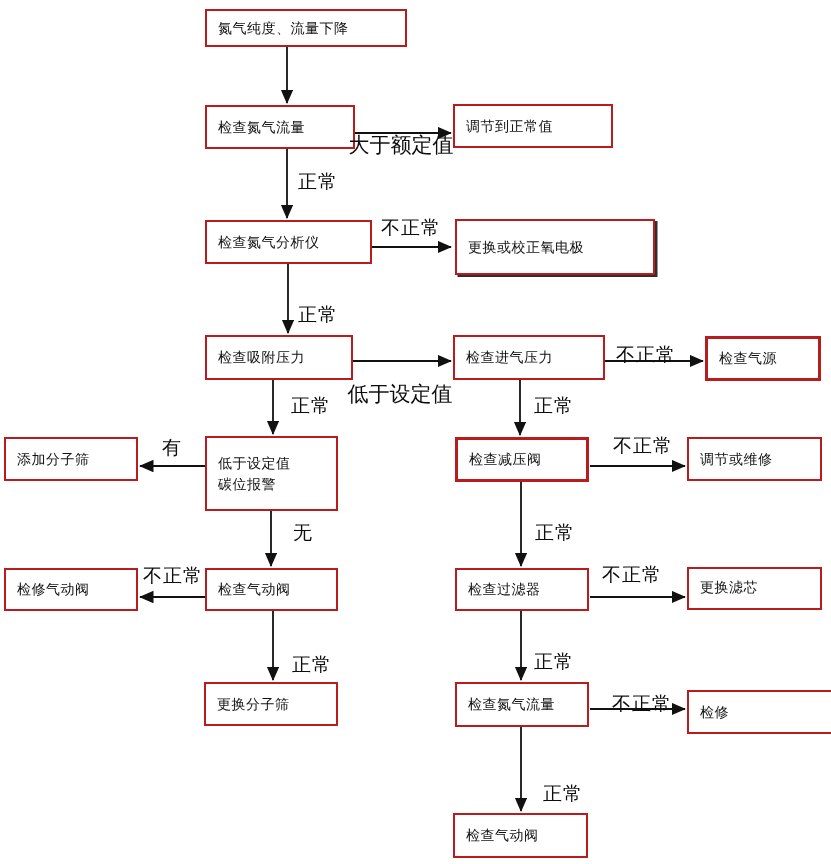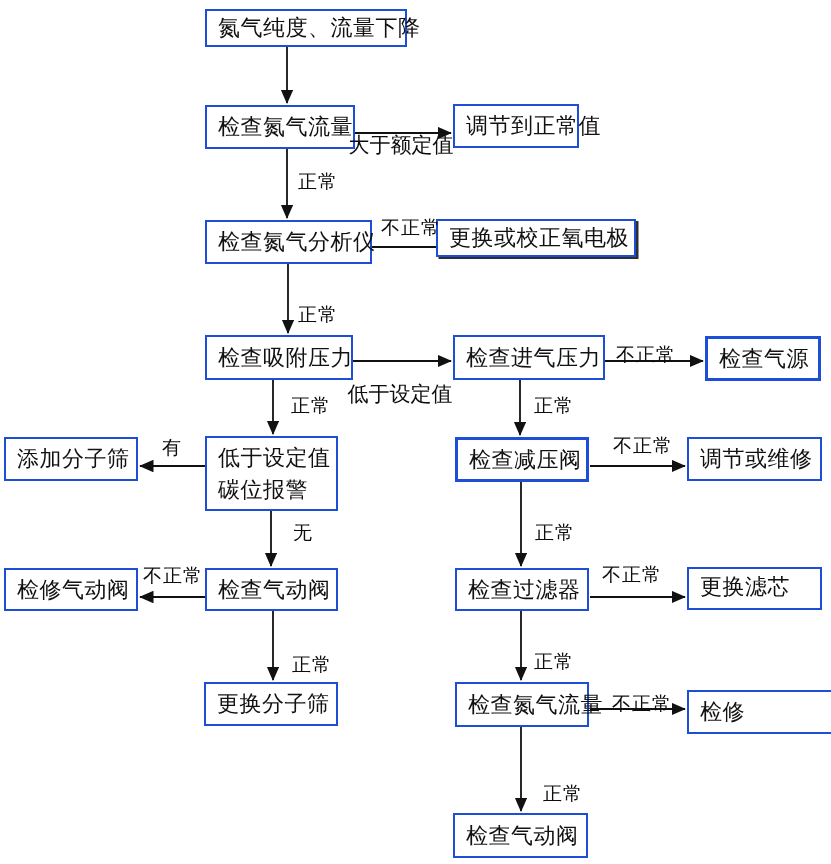--- a/index.html
+++ b/index.html
@@ -14,29 +14,29 @@
   }
   .edges-svg {
     position: absolute;
     left: 0; top: 0;
     width: 831px; height: 864px;
     pointer-events: none;
   }
   .node {
     position: absolute;
     box-sizing: border-box;
-    border: 2px solid #1d4ed8;
+    border: 2px solid #b91c1c;
     background: #ffffff;
     display: flex;
     flex-direction: column;
     justify-content: center;
     align-items: flex-start;
     padding-left: 11px;
     padding-right: 20px;
-    font-size: 22px;
+    font-size: 14px;
     letter-spacing: 0.5px;
     line-height: 1.45;
     color: #111111;
   }
   .node .node-line { white-space: nowrap; }
   .node.bold { border-width: 3px; }
   .node.shadow { box-shadow: 2.5px 2px 0 0 #2e2e2e; }
   .edge-label {
     position: absolute;
     transform: translate(-50%, -50%);
@@ -76,27 +76,27 @@
       <line x1="521" y1="611" x2="521" y2="680" stroke="#111111" stroke-width="1.8" marker-end="url(#arrowhead)"></line>
       <line x1="590" y1="709" x2="685" y2="709" stroke="#111111" stroke-width="1.8" marker-end="url(#arrowhead)"></line>
       <line x1="521" y1="727" x2="521" y2="811" stroke="#111111" stroke-width="1.8" marker-end="url(#arrowhead)"></line>
     </svg>
 <div class="node" style="left: 205px; top: 9px; width: 202px; height: 38px;">
       <div class="node-line">氮气纯度、流量下降</div>
     </div>
     <div class="node" style="left: 205px; top: 105px; width: 150px; height: 44px;">
       <div class="node-line">检查氮气流量</div>
     </div>
-    <div class="node" style="left: 453px; top: 104px; width: 126px; height: 44px; text-align: center;">
+    <div class="node" style="left: 453px; top: 104px; width: 160px; height: 44px; text-align: center;">
       <div class="node-line">调节到正常值</div>
     </div>
     <div class="node" style="left: 205px; top: 220px; width: 167px; height: 44px;">
       <div class="node-line">检查氮气分析仪</div>
     </div>
-    <div class="node shadow" style="left: 436px; top: 219px; width: 200px; height: 38px;">
+    <div class="node shadow" style="left: 455px; top: 219px; width: 200px; height: 56px;">
       <div class="node-line">更换或校正氧电极</div>
     </div>
     <div class="node" style="left: 205px; top: 335px; width: 148px; height: 45px;">
       <div class="node-line">检查吸附压力</div>
     </div>
     <div class="node" style="left: 453px; top: 335px; width: 152px; height: 45px;">
       <div class="node-line">检查进气压力</div>
     </div>
     <div class="node bold" style="left: 705px; top: 336px; width: 116px; height: 45px;">
       <div class="node-line">检查气源</div>

